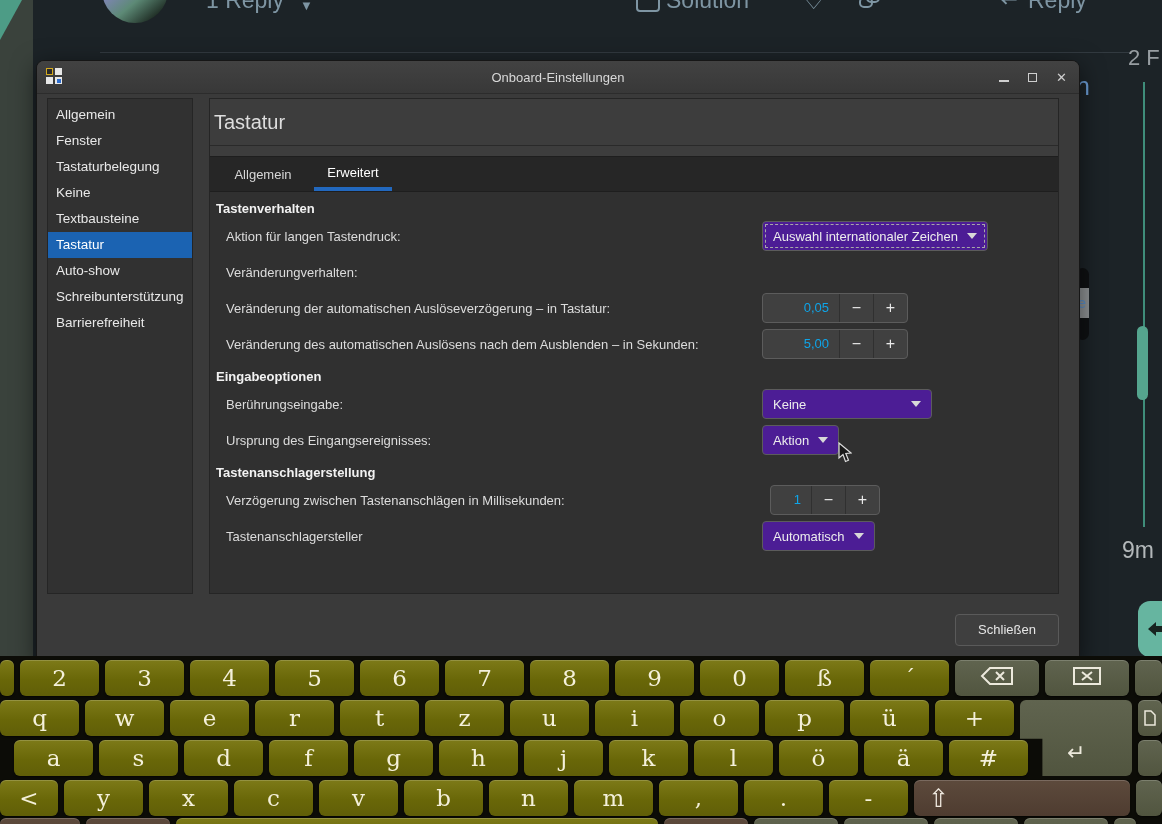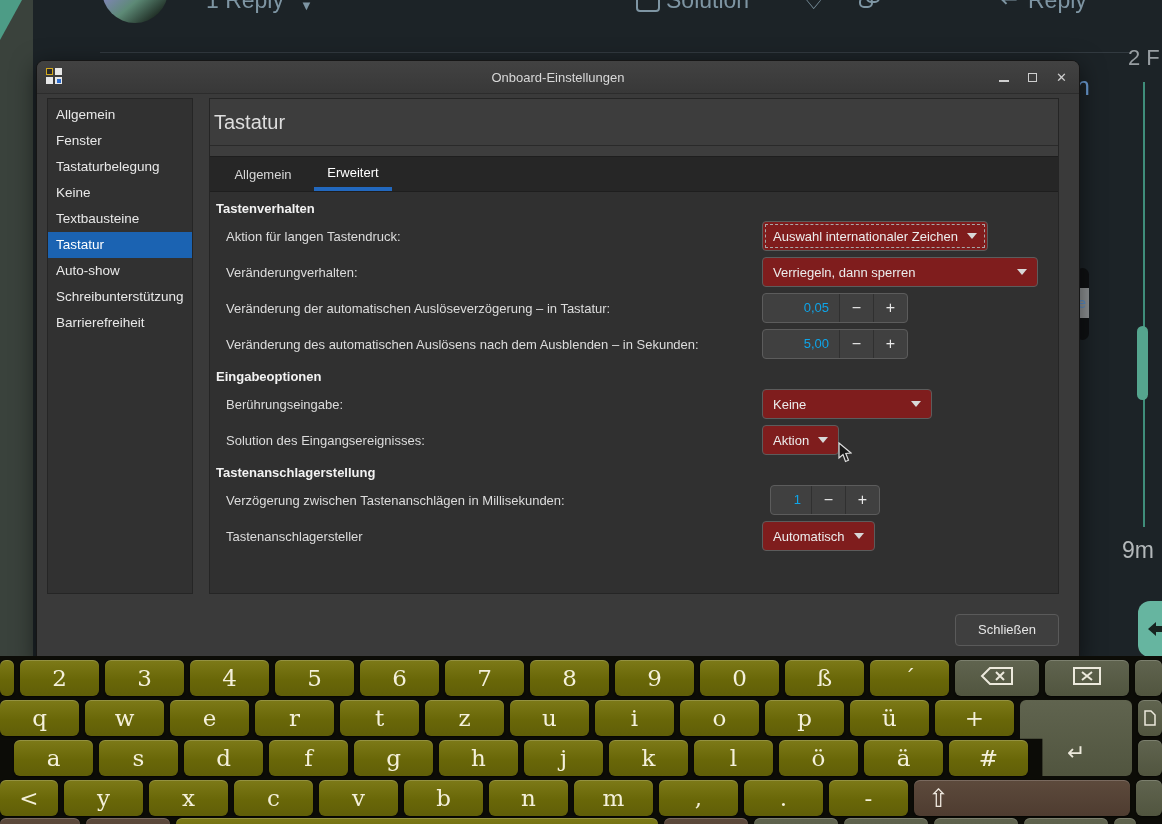--- a/index.html
+++ b/index.html
@@ -68,21 +68,21 @@
     color:#d6d6d6;margin-right:12px;box-sizing:border-box;}
   .tab.active{color:#ffffff;border-bottom:4px solid #2268be;}
   .content{padding-top:8px;}
   .sec-head{height:18px;line-height:18px;padding-left:6px;font-weight:bold;color:#f2f2f2;}
   .sec-head.gap{margin-top:6px;}
   .srow{position:relative;height:36px;}
   .srow .lbl{position:absolute;left:16px;top:50%;transform:translateY(-50%);color:#dcdcdc;}
   .ctl{position:absolute;left:552px;top:50%;transform:translateY(-50%);}
 
   .dd{display:inline-flex;align-items:center;height:30px;padding:0 10px;gap:9px;
-    background:#7f1d1d;border:1px solid #5c5c5c;border-radius:4px;color:#ececec;box-sizing:border-box;}
+    background:#4c1d95;border:1px solid #5c5c5c;border-radius:4px;color:#ececec;box-sizing:border-box;}
   .dd.focused{outline:1px dashed #a8a8a8;outline-offset:-4px;}
   .dd.wide{justify-content:space-between;}
   .dd .arr{width:0;height:0;border-left:5px solid transparent;border-right:5px solid transparent;
     border-top:6px solid #d8d8d8;}
   .spin{display:flex;height:30px;background:#404040;border:1px solid #5c5c5c;border-radius:4px;
     box-sizing:border-box;overflow:hidden;}
   .spin-val{width:66px;text-align:right;padding-right:10px;line-height:28px;color:#0ea5e9;}
   .spin.narrow{margin-left:8px;}
   .spin.narrow .spin-val{width:30px;}
   .spin-btn{width:33px;text-align:center;line-height:28px;font-size:16px;color:#e8e8e8;
@@ -187,24 +187,20 @@
             <div class="sec-head">Tastenverhalten</div>
             <div class="srow">
               <span class="lbl">Aktion für langen Tastendruck:</span>
               <span class="dd focused ctl">
                 <span>Auswahl internationaler Zeichen</span>
                 <span class="arr"></span>
               </span>
             </div>
             <div class="srow">
               <span class="lbl">Veränderungverhalten:</span>
-              <span class="dd wide ctl" style="width: 276px;">
-                <span>Verriegeln, dann sperren</span>
-                <span class="arr"></span>
-              </span>
             </div>
             <div class="srow">
               <span class="lbl">Veränderung der automatischen Auslöseverzögerung – in Tastatur:</span>
               <div class="spin ctl">
                 <span class="spin-val">0,05</span>
                 <span class="spin-btn">−</span>
                 <span class="spin-btn">+</span>
               </div>
             </div>
             <div class="srow">
@@ -217,21 +213,21 @@
             </div>
             <div class="sec-head gap">Eingabeoptionen</div>
             <div class="srow">
               <span class="lbl">Berührungseingabe:</span>
               <span class="dd wide ctl" style="width: 170px;">
                 <span>Keine</span>
                 <span class="arr"></span>
               </span>
             </div>
             <div class="srow">
-              <span class="lbl">Solution des Eingangsereignisses:</span>
+              <span class="lbl">Ursprung des Eingangsereignisses:</span>
               <span class="dd ctl">
                 <span>Aktion</span>
                 <span class="arr"></span>
               </span>
             </div>
             <div class="sec-head gap">Tastenanschlagerstellung</div>
             <div class="srow">
               <span class="lbl">Verzögerung zwischen Tastenanschlägen in Millisekunden:</span>
               <div class="spin narrow ctl">
                 <span class="spin-val">1</span>

